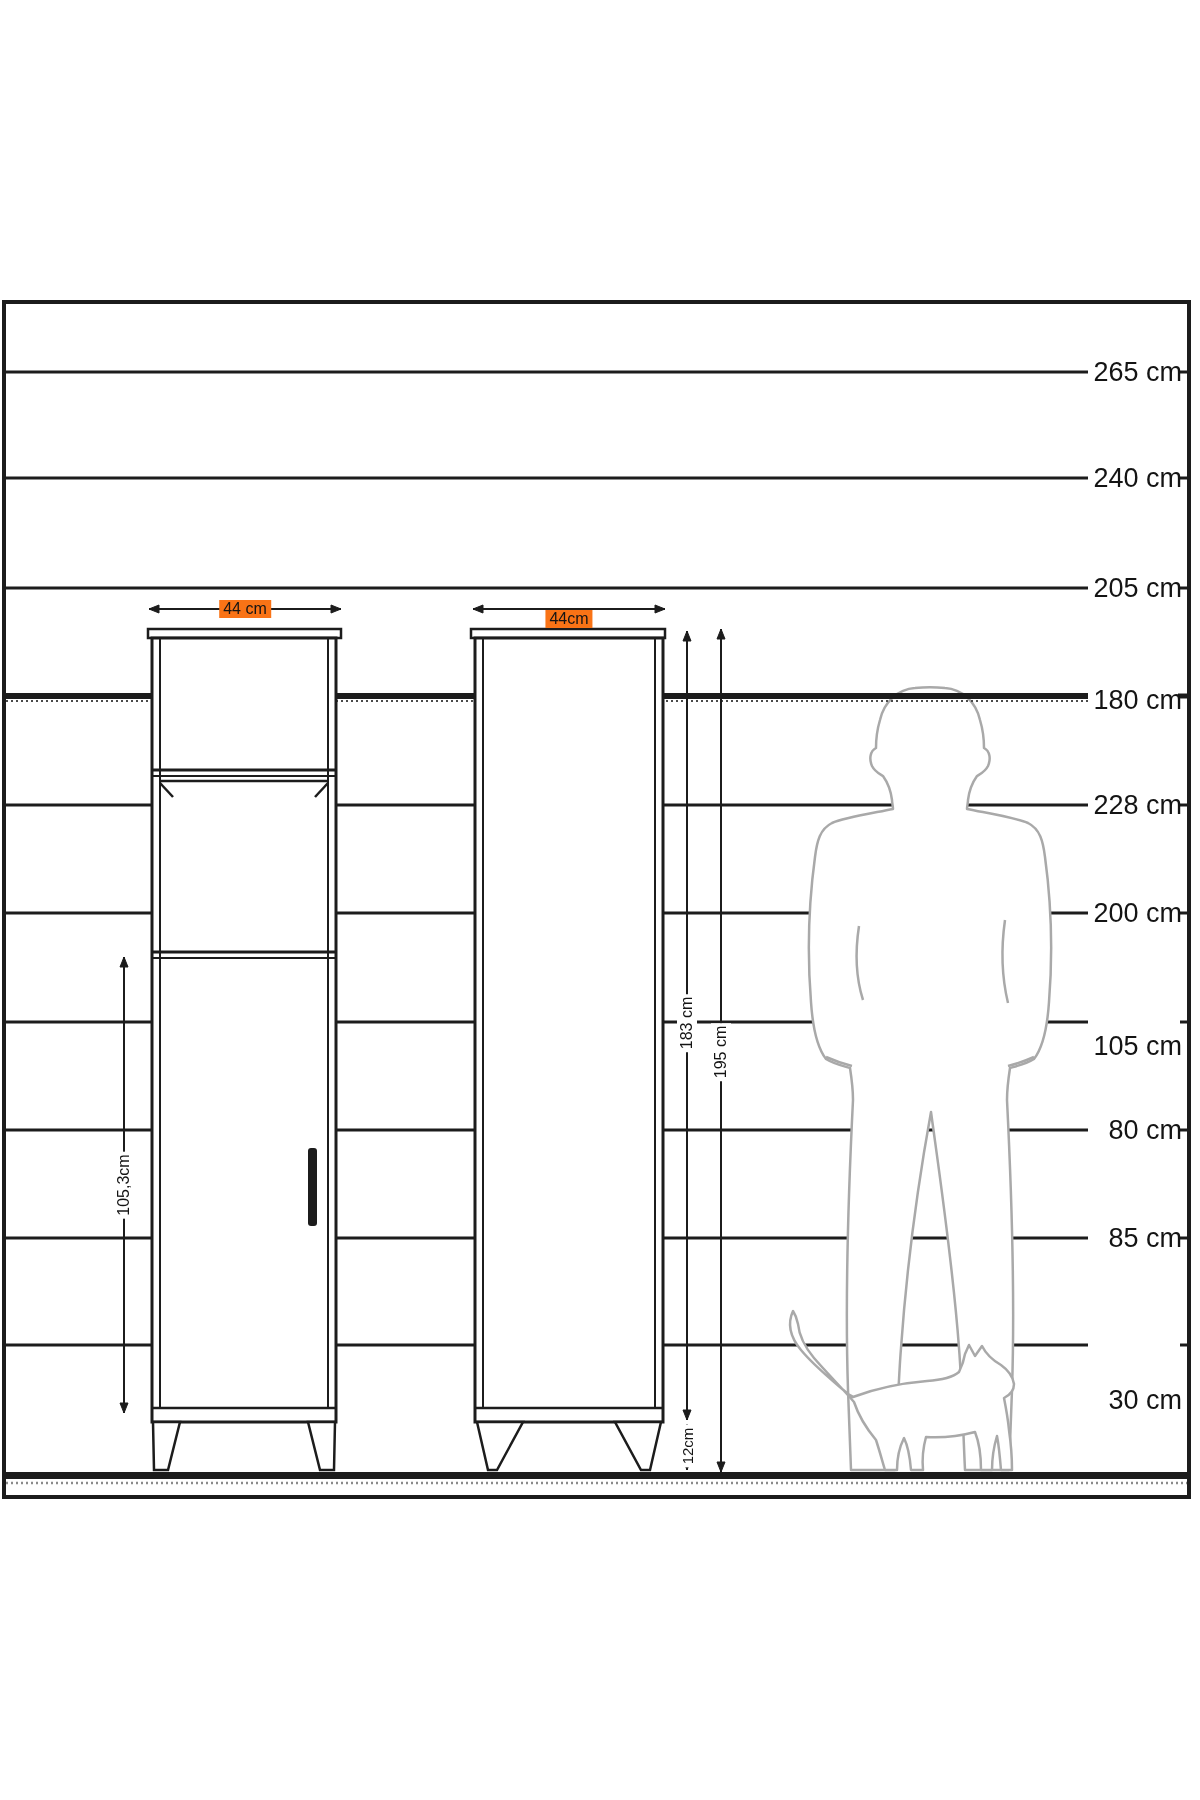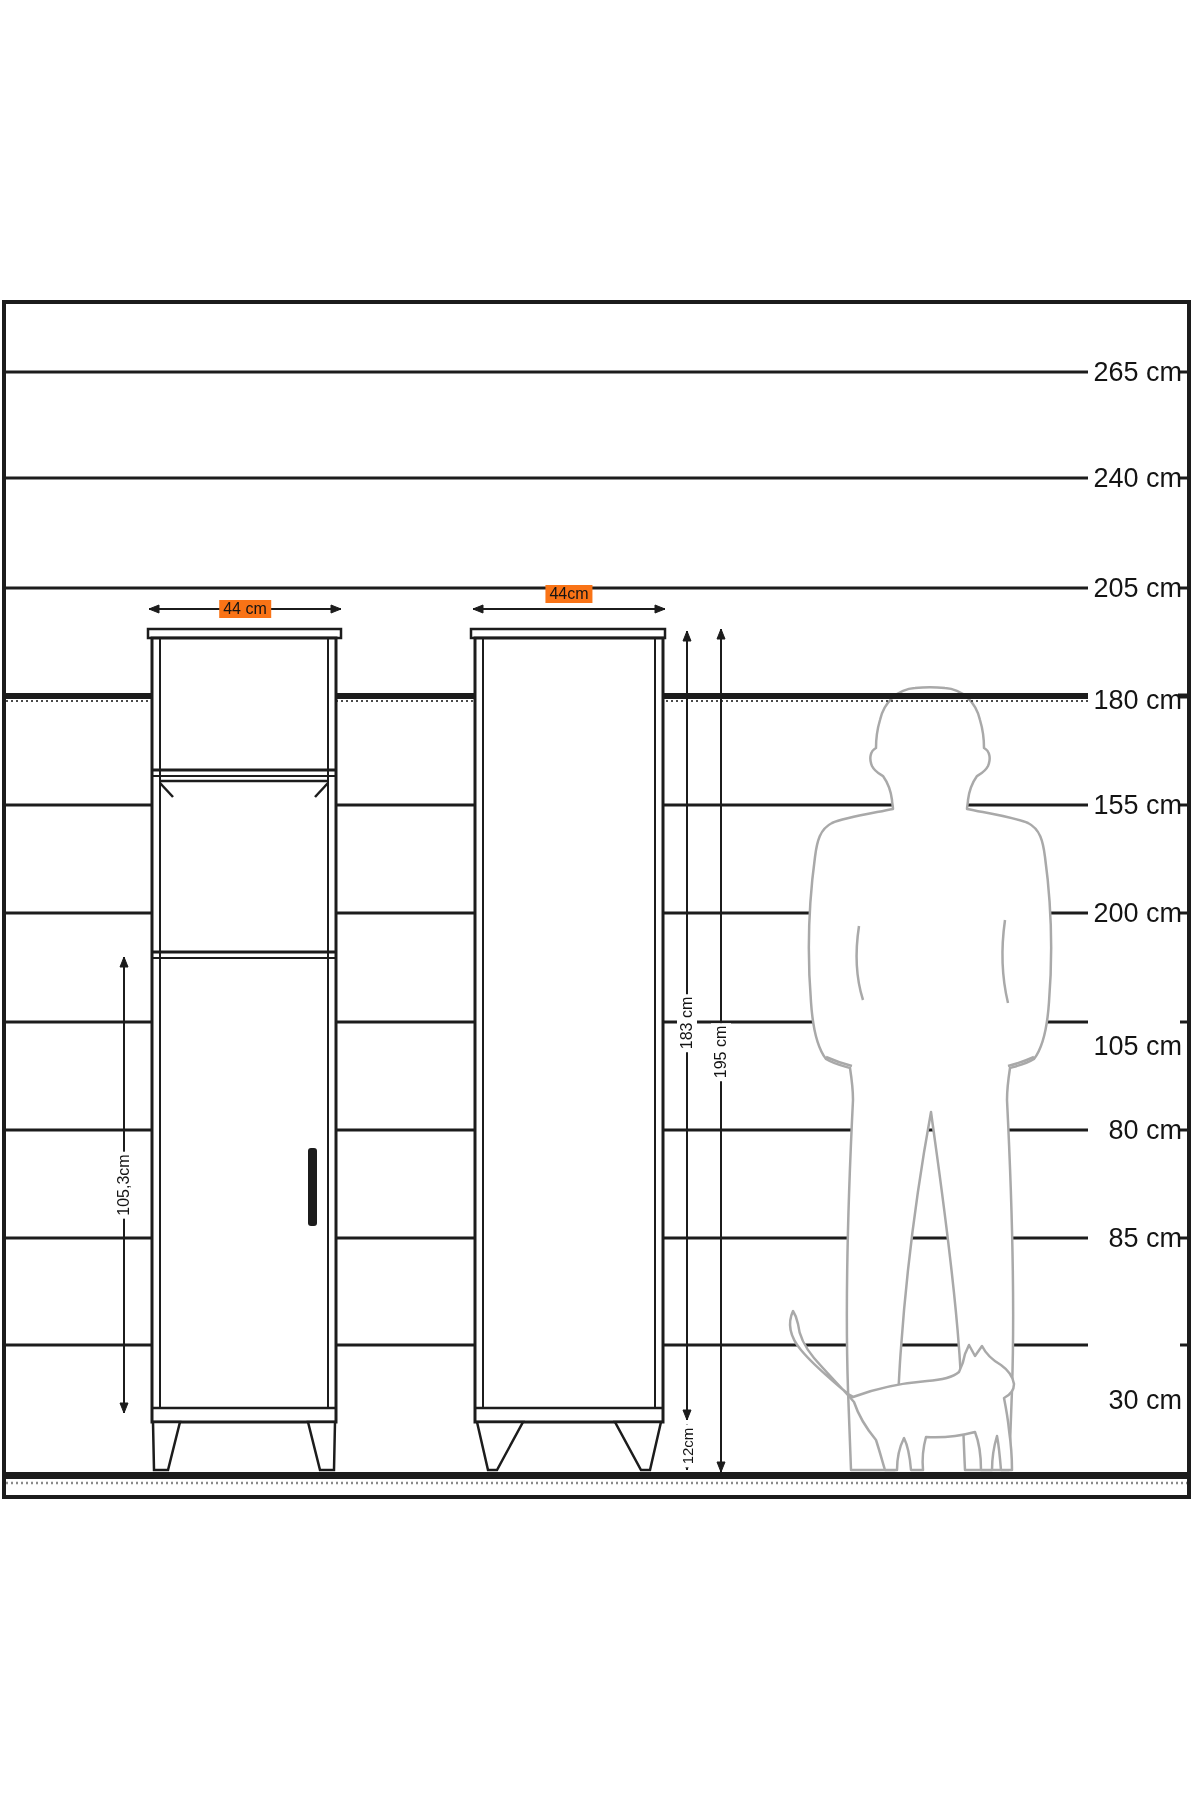--- a/index.html
+++ b/index.html
@@ -195,28 +195,28 @@
         <line x1="719" y1="329" x2="719" y2="1172" stroke-width="2"></line>
         <polygon points="719,329 715,339 723,339"></polygon>
         <polygon points="719,1172 715,1162 723,1162"></polygon>
       </g>
     </svg>
 
     <div class="slabel" style="top:56px">265 cm</div>
     <div class="slabel" style="top:162px">240 cm</div>
     <div class="slabel" style="top:272px">205 cm</div>
     <div class="slabel" style="top:384px">180 cm</div>
-    <div class="slabel" style="top:489px">155 cm</div>
+    <div class="slabel" style="top:489px">228 cm</div>
     <div class="slabel" style="top:597px">200 cm</div>
     <div class="slabel" style="top:730px">105 cm</div>
     <div class="slabel" style="top:814px">80 cm</div>
     <div class="slabel" style="top:922px">85 cm</div>
     <div class="slabel" style="top:1084px">30 cm</div>
 
     <div class="dimh" style="left:243px;top:309px">44 cm</div>
-    <div class="dimh" style="left:567px;top:294px">44cm</div>
+    <div class="dimh" style="left:567px;top:319px">44cm</div>
     <div class="dimv" style="left:122px;top:885px">105,3cm</div>
     <div class="dimv" style="left:685px;top:723px">183 cm</div>
     <div class="dimv" style="left:719px;top:752px">195 cm</div>
     <div class="dimv" style="left:685px;top:1146px;font-size:15px">12cm</div>
 
   </div>
 </div>
 
 </body></html>

